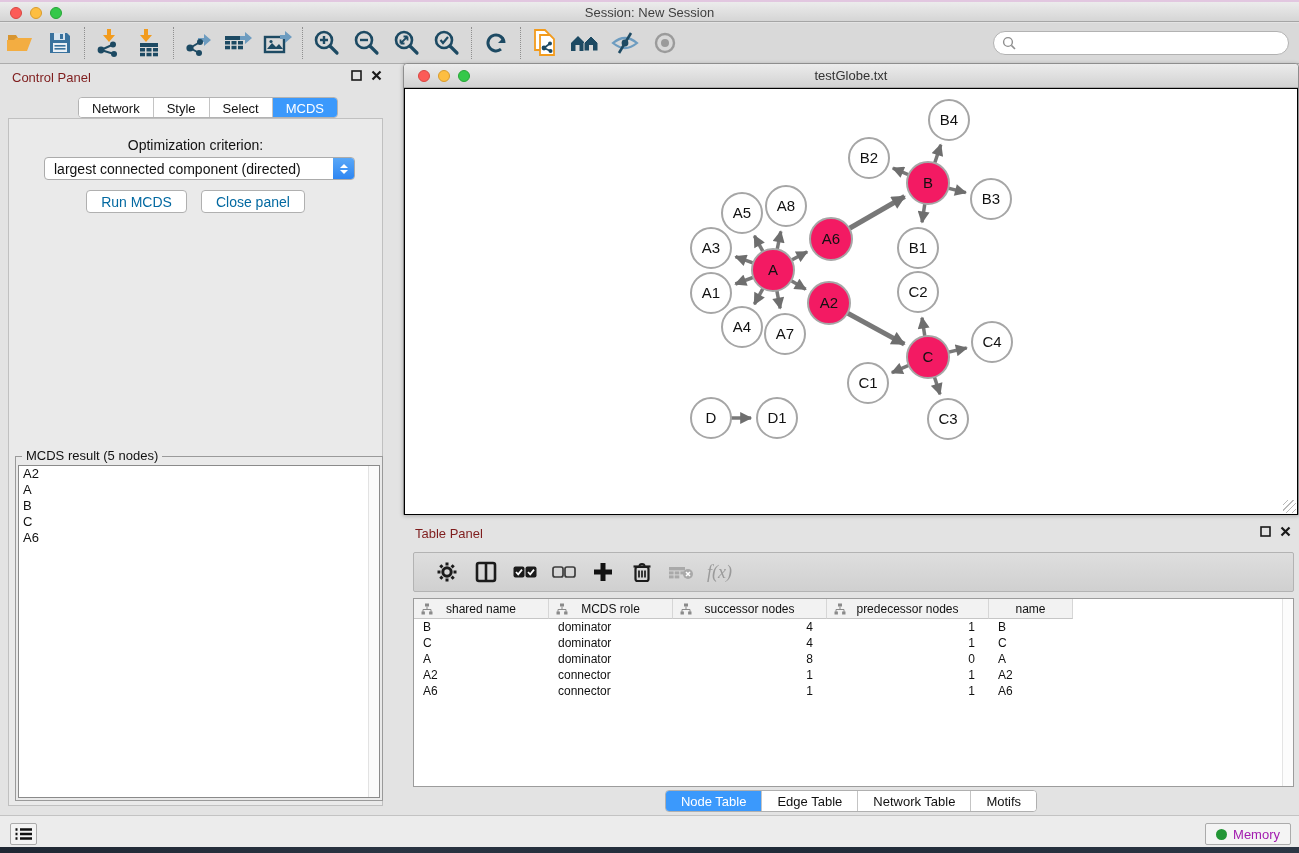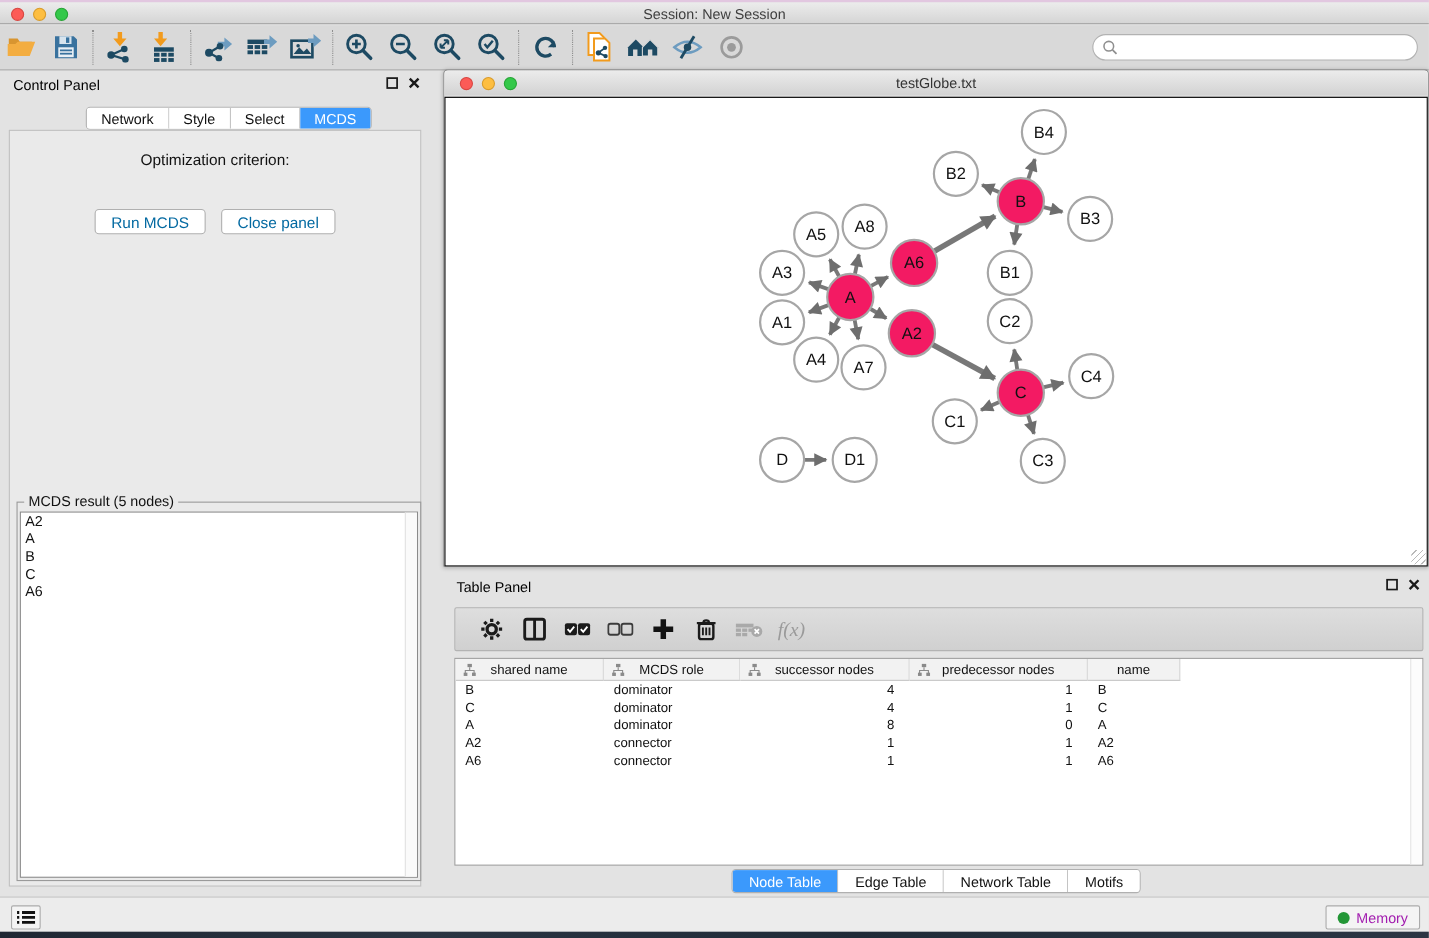--- a/index.html
+++ b/index.html
@@ -24,21 +24,21 @@
   .tbtn { width:40px; height:34px; display:flex; align-items:center; justify-content:center; }
   .tsep { width:1px; height:32px; border-left:1px dotted #8f8f8f; margin:0 4px; }
   .toolbar .spacer { flex:1; }
   .searchbox { width:296px; height:24px; margin-right:10px; background:#fff; border:1px solid #b2b2b2;
     border-radius:12px; display:flex; align-items:center; padding:0 8px; }
   .searchbox input { border:none; outline:none; flex:1; font-size:12px; background:transparent; }
 
   
   .cpanel { position:absolute; left:0; top:64px; width:390px; height:751px; }
   .panel-head { position:absolute; left:0; top:0; width:100%; height:26px; }
-  .panel-head .ptitle { position:absolute; left:12px; top:6px; font-size:13px; color:#000000; }
+  .panel-head .ptitle { position:absolute; left:12px; top:6px; font-size:13px; color:#7f1d1d; }
   .panel-icons { position:absolute; right:8px; top:6px; display:flex; gap:9px; }
   .tabs { position:absolute; top:33px; left:78px; display:flex; border:1px solid #b3b3b3; border-radius:4px; overflow:hidden; background:#fff; height:21px; }
   .tab { font-size:13px; color:#111; padding:2px 13px; border-right:1px solid #c4c4c4; background:#fff; line-height:17px; }
   .tab:last-child { border-right:none; }
   .tab.active { background:#3b99fc; color:#fff; }
   .cp-content { position:absolute; left:8px; top:54px; width:375px; height:688px; background:#eaeaea; border:1px solid #c0c0c0; }
   .opt-label { position:absolute; left:0; right:0; top:18px; text-align:center; font-size:14px; color:#111; }
   .dropdown { position:absolute; left:35px; top:38px; width:311px; height:23px; background:#fff; border:1px solid #ababab; border-radius:4px; }
   .dropdown .dval { position:absolute; left:9px; top:3px; font-size:14px; color:#111; }
   .dropdown .stepper { position:absolute; right:0; top:0; width:21px; height:21px; border-radius:0 3px 3px 0;
@@ -311,20 +311,27 @@
       </div>
     </div>
     <div class="tabs" id="cp-tabs">
         <div class="tab">Network</div>
         <div class="tab">Style</div>
         <div class="tab">Select</div>
         <div class="tab active">MCDS</div>
       </div>
     <div class="cp-content">
       <div class="opt-label">Optimization criterion:</div>
+      <div class="dropdown">
+        <span class="dval">largest connected component (directed)</span>
+        <span class="stepper">
+            <span class="chev up"></span>
+            <span class="chev dn"></span>
+          </span>
+      </div>
       <div class="btnrow">
         <button class="mbtn">Run MCDS</button>
         <button class="mbtn">Close panel</button>
       </div>
       <div class="fieldset">
         <span class="legend">MCDS result (5 nodes)</span>
         <div class="result-list" id="result-list">
           <div class="scroll-track"></div>
         <div class="result-item">A2</div>
             <div class="result-item">A</div>

